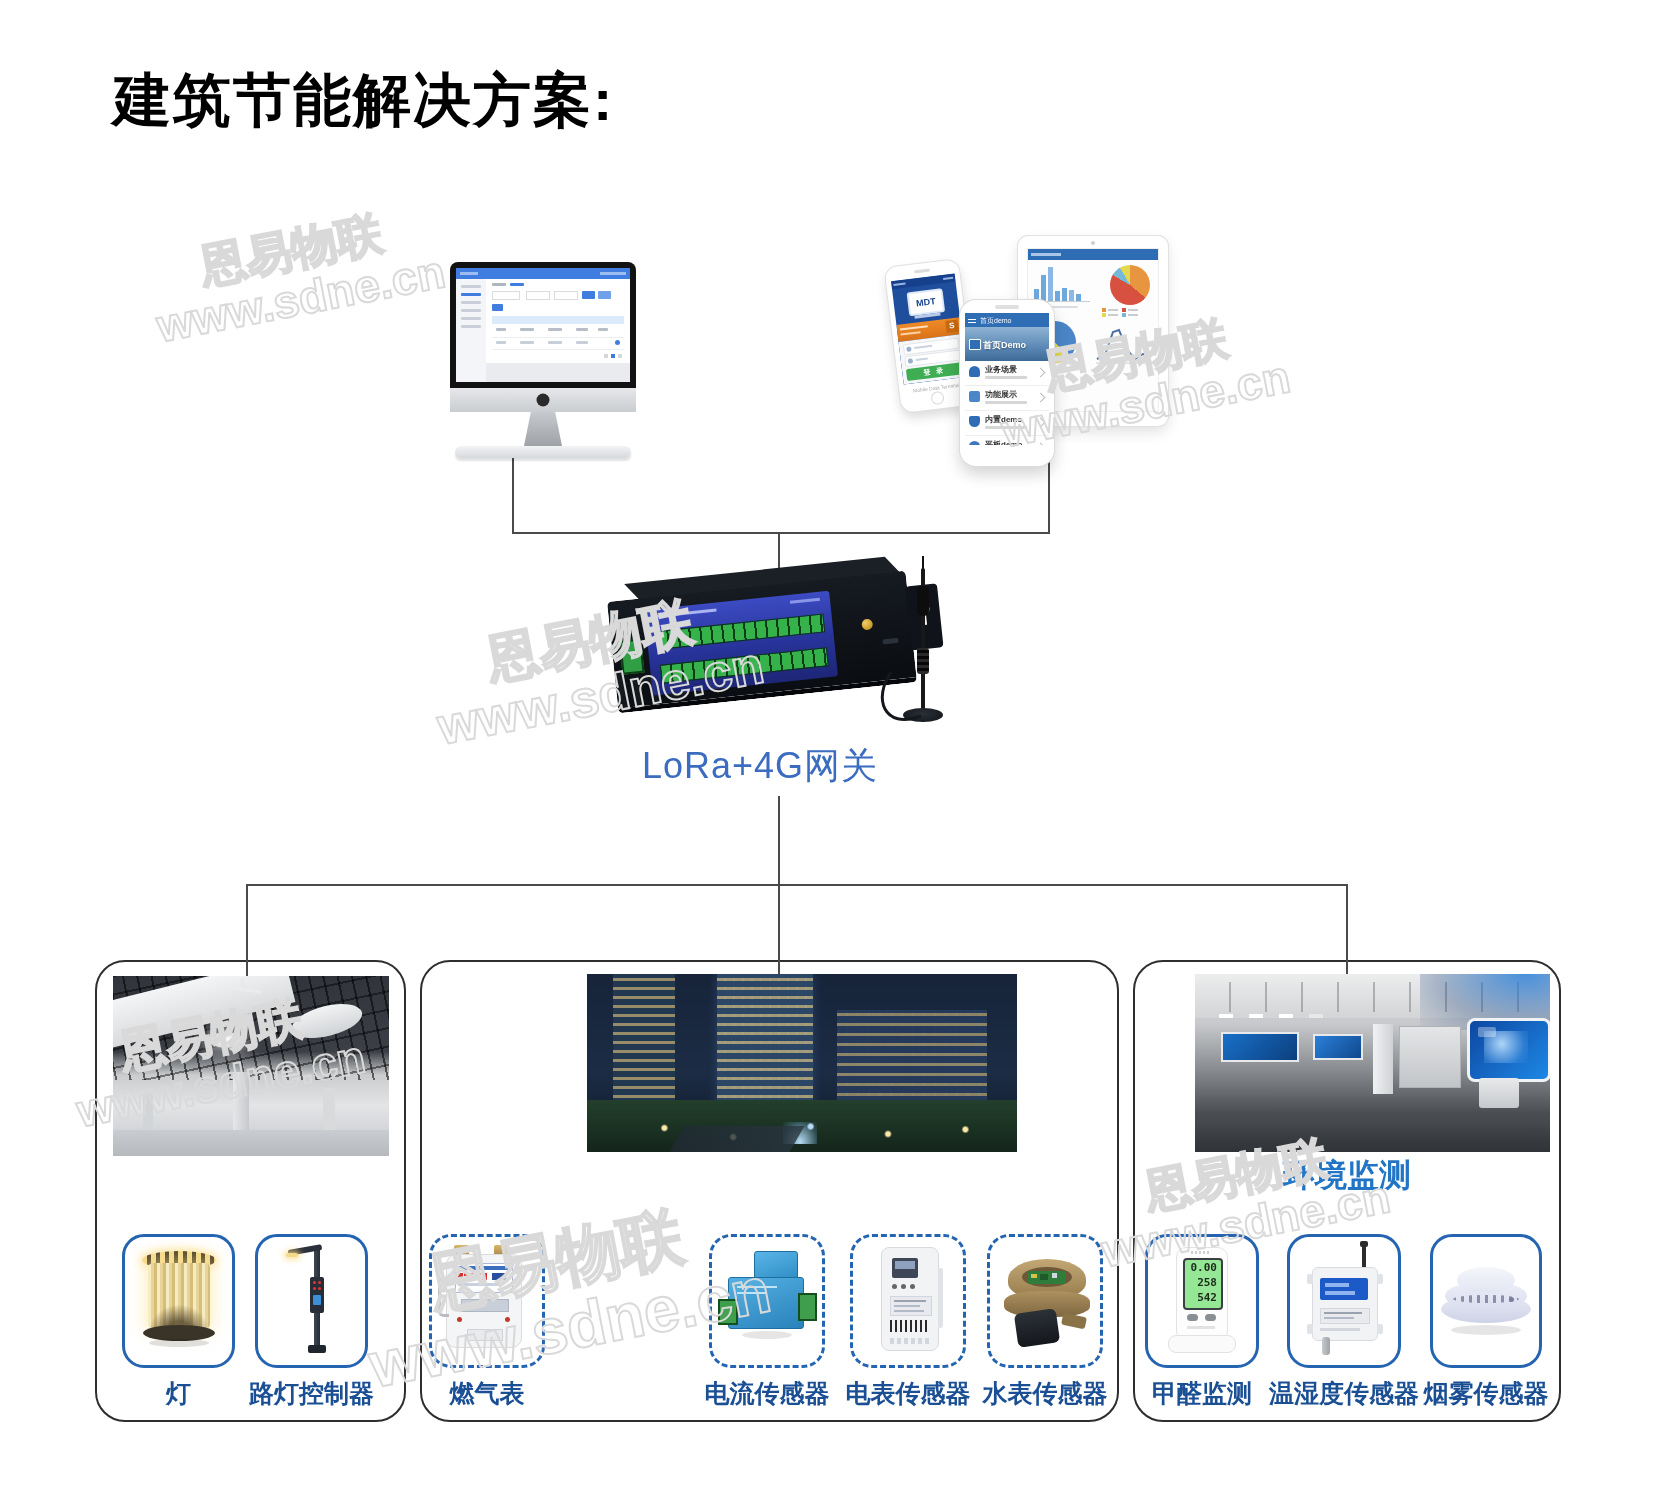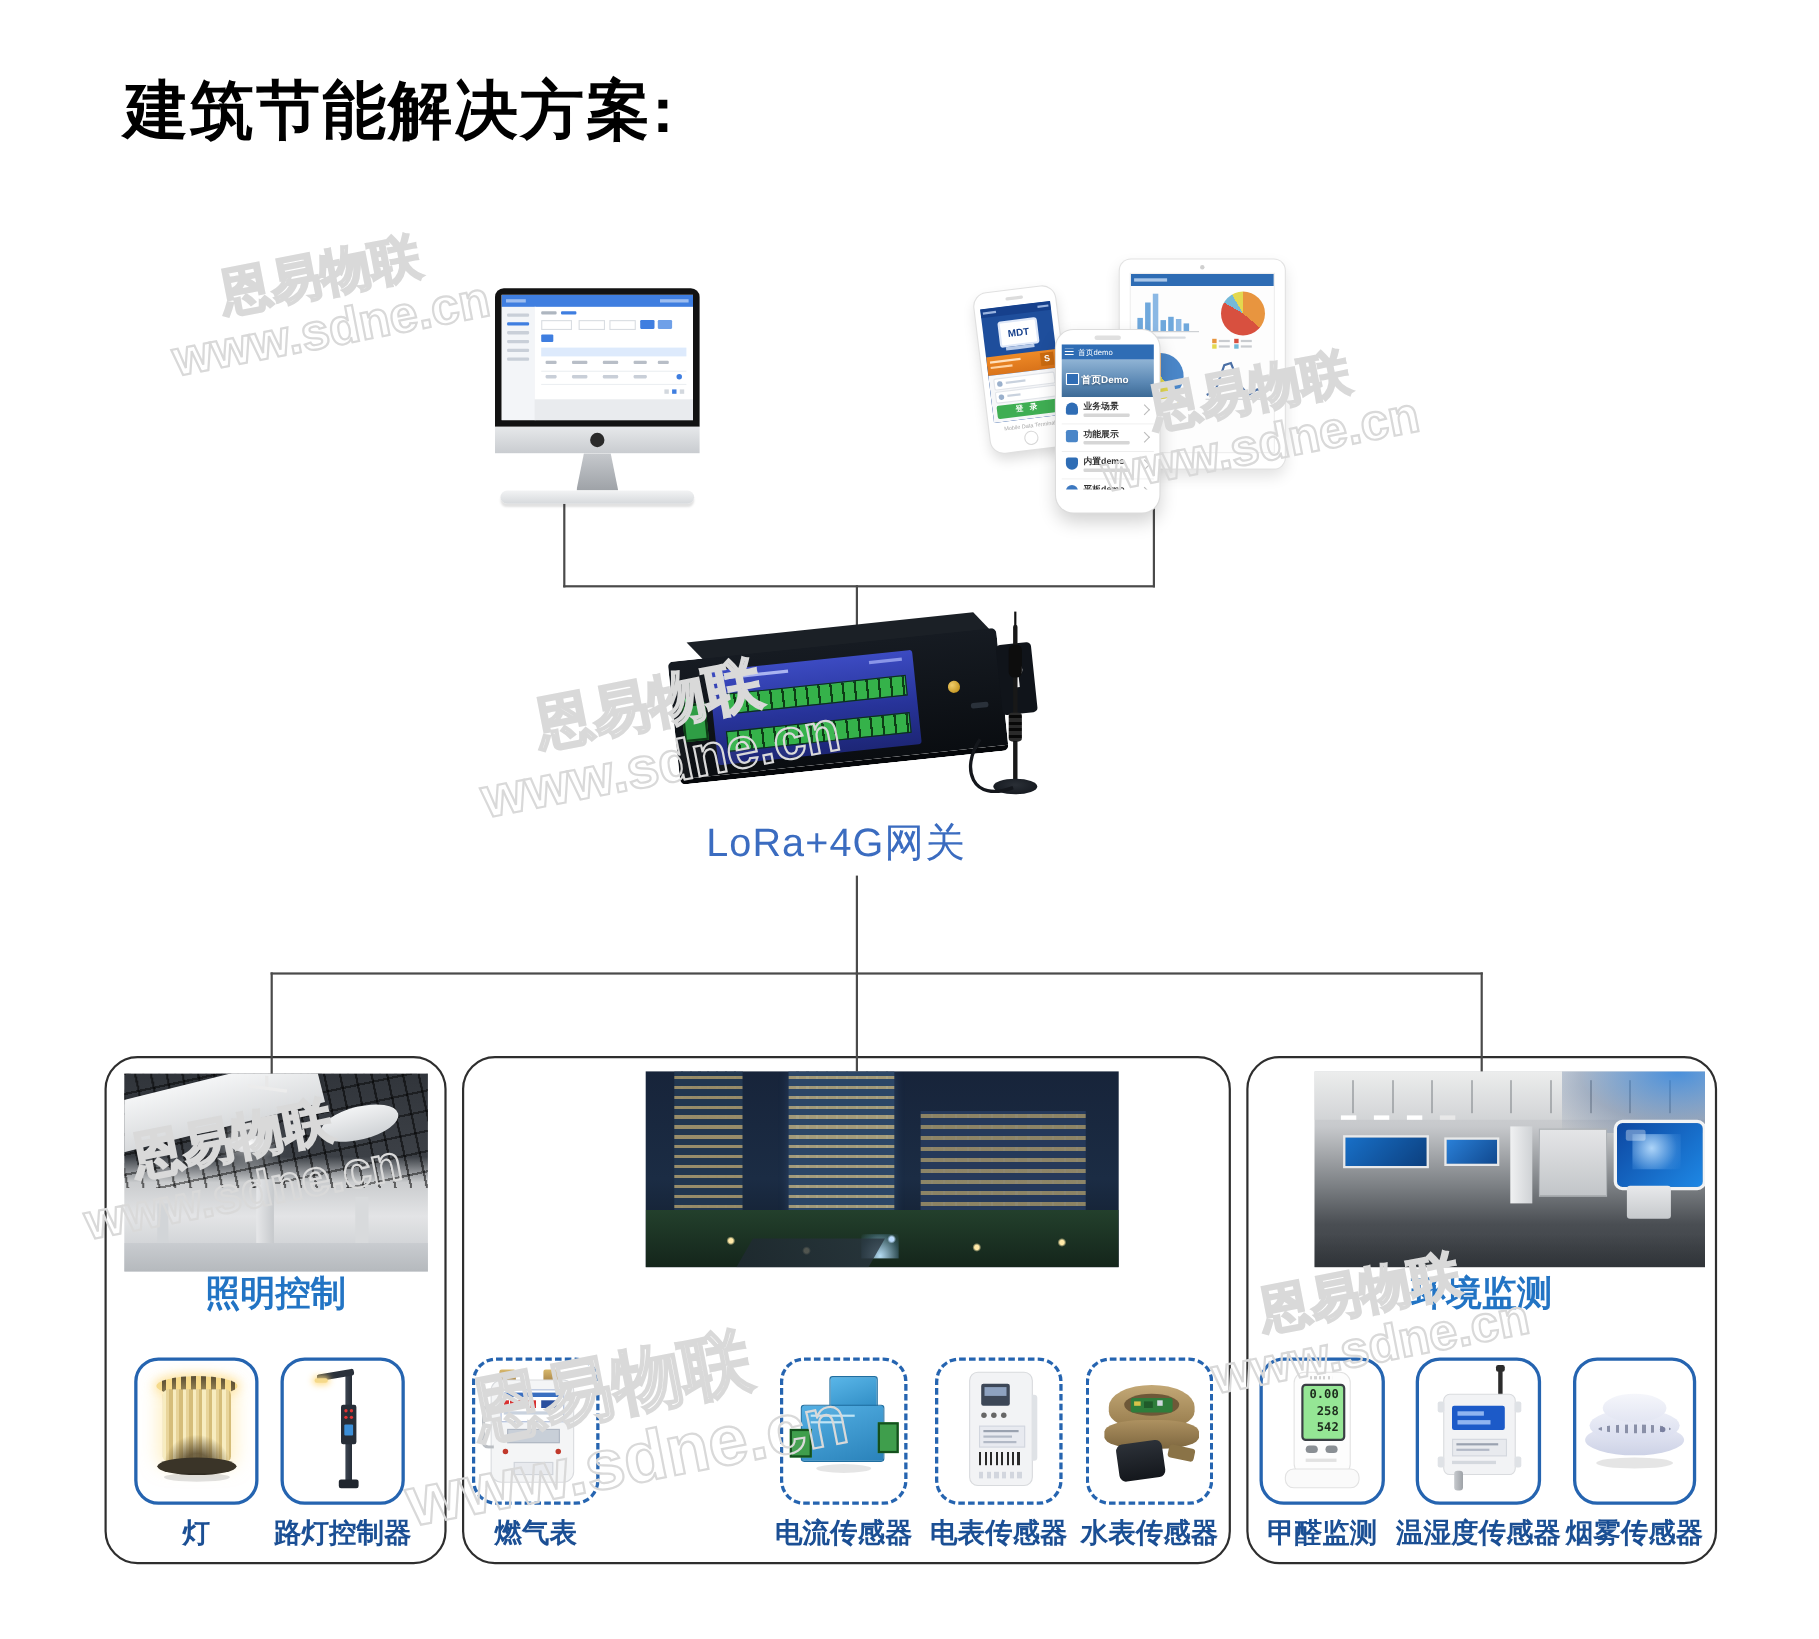--- a/index.html
+++ b/index.html
@@ -326,21 +326,20 @@
       <div class="abs" style="left:-30px;top:6px;width:210px;height:46px;background:linear-gradient(180deg,#f4f5f6,#d8dadc);transform:rotate(-14deg);box-shadow:0 2px 6px rgba(0,0,0,0.35);"></div>
       <div class="abs" style="left:96px;top:56px;width:34px;height:16px;border-radius:50%;background:radial-gradient(#ffffff,#d9dadc 70%);box-shadow:0 0 14px 6px rgba(255,255,255,0.45);"></div>
       <div class="abs" style="left:178px;top:30px;width:72px;height:30px;border-radius:50%;background:linear-gradient(180deg,#f2f3f4,#cfd2d5);transform:rotate(-14deg);"></div>
       <div class="abs" style="left:128px;top:2px;width:3px;height:12px;background:#e8e8e8;"></div>
       <div class="abs" style="left:112px;top:12px;width:36px;height:3px;background:#ececec;transform:rotate(8deg);"></div>
       <div class="abs" style="left:120px;top:96px;width:16px;height:74px;background:linear-gradient(90deg,#e6e7e9,#c6c9cc);"></div>
       <div class="abs" style="left:30px;top:118px;width:10px;height:50px;background:#d2d5d8;"></div>
       <div class="abs" style="left:210px;top:112px;width:12px;height:56px;background:#d8dadc;"></div>
       <div class="abs" style="left:0;bottom:0;right:0;height:26px;background:linear-gradient(180deg,#c9ccd0,#b5b9bd);"></div>
     </div>
-    <div class="section-title">照明控制</div>
 
     <div class="item" style="left:25px;width:113px;">
       <div class="card">
         <div class="d" style="left:50%;top:14px;width:74px;height:18px;transform:translateX(-50%);border-radius:50%;background:repeating-linear-gradient(90deg,#f5d98a 0 5px,#4a3f28 5px 9px);box-shadow:0 0 10px 2px rgba(255,220,130,0.8);"></div>
         <div class="d" style="left:50%;top:26px;width:62px;height:66px;transform:translateX(-50%);border-radius:5px;background:repeating-linear-gradient(90deg,#f7ecc0 0 3px,#e8d49a 3px 6px,#d5bd7a 6px 9px);box-shadow:0 0 16px 4px rgba(255,228,150,0.55);">
           <div class="d" style="left:0;bottom:0;width:100%;height:38%;background:radial-gradient(ellipse at 50% 120%,rgba(90,76,48,0.85) 30%,transparent 70%);"></div>
         </div>
         <div class="d" style="left:50%;top:88px;width:72px;height:16px;transform:translateX(-50%);border-radius:50%;background:#3a3428;"></div>
         <div class="d" style="left:50%;top:102px;width:60px;height:8px;transform:translateX(-50%);border-radius:50%;background:rgba(0,0,0,0.12);"></div>
       </div>

